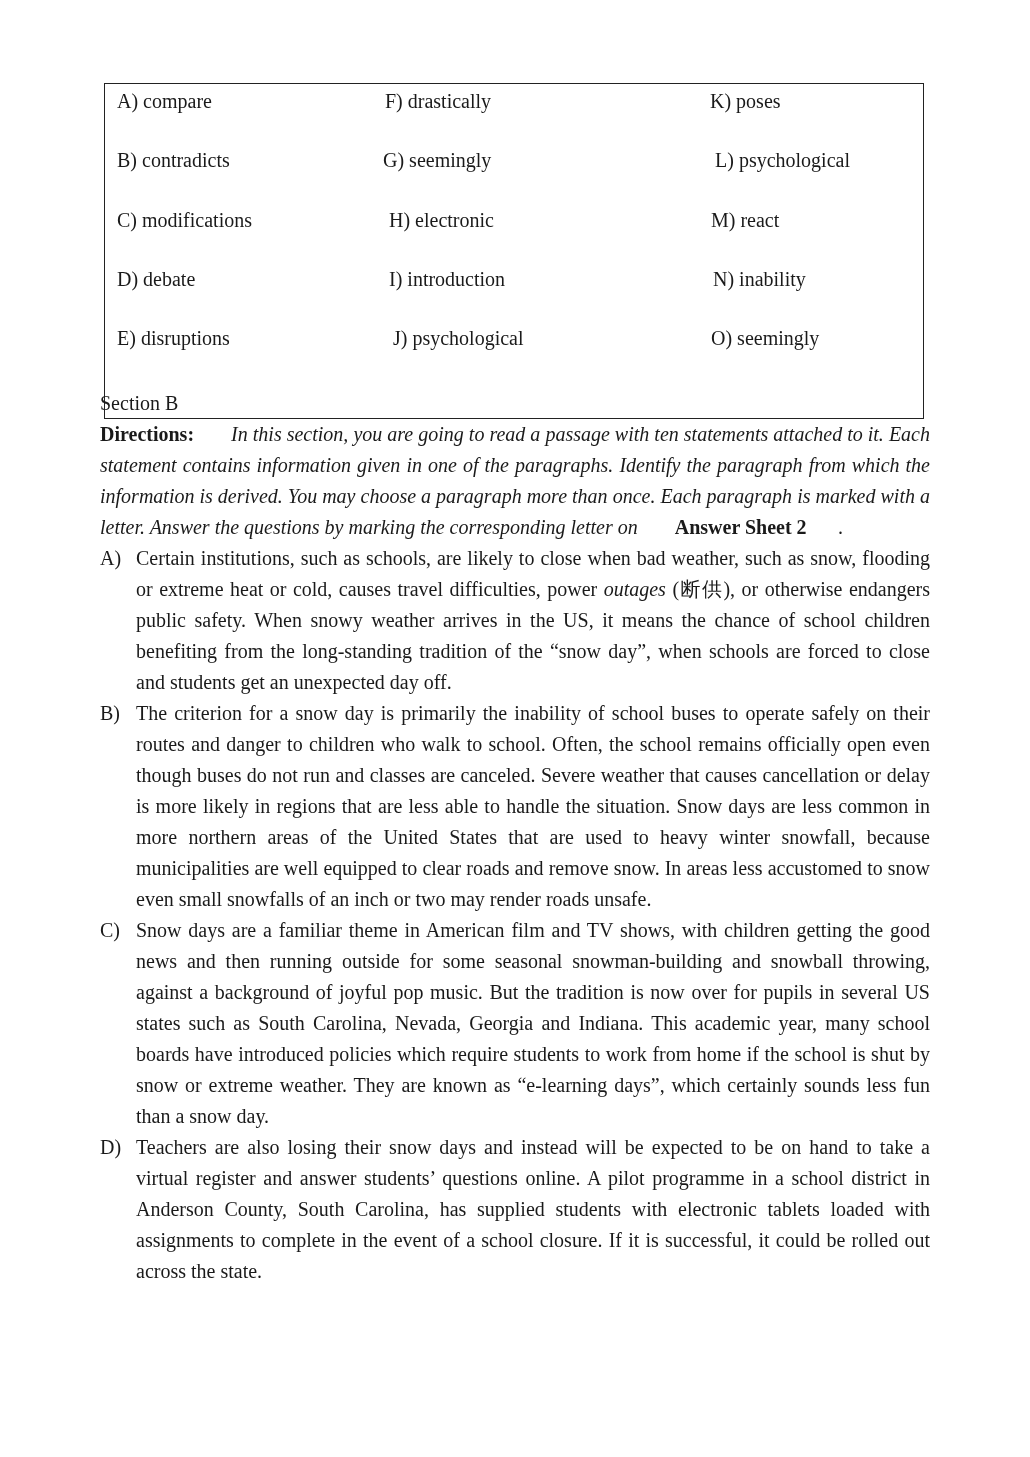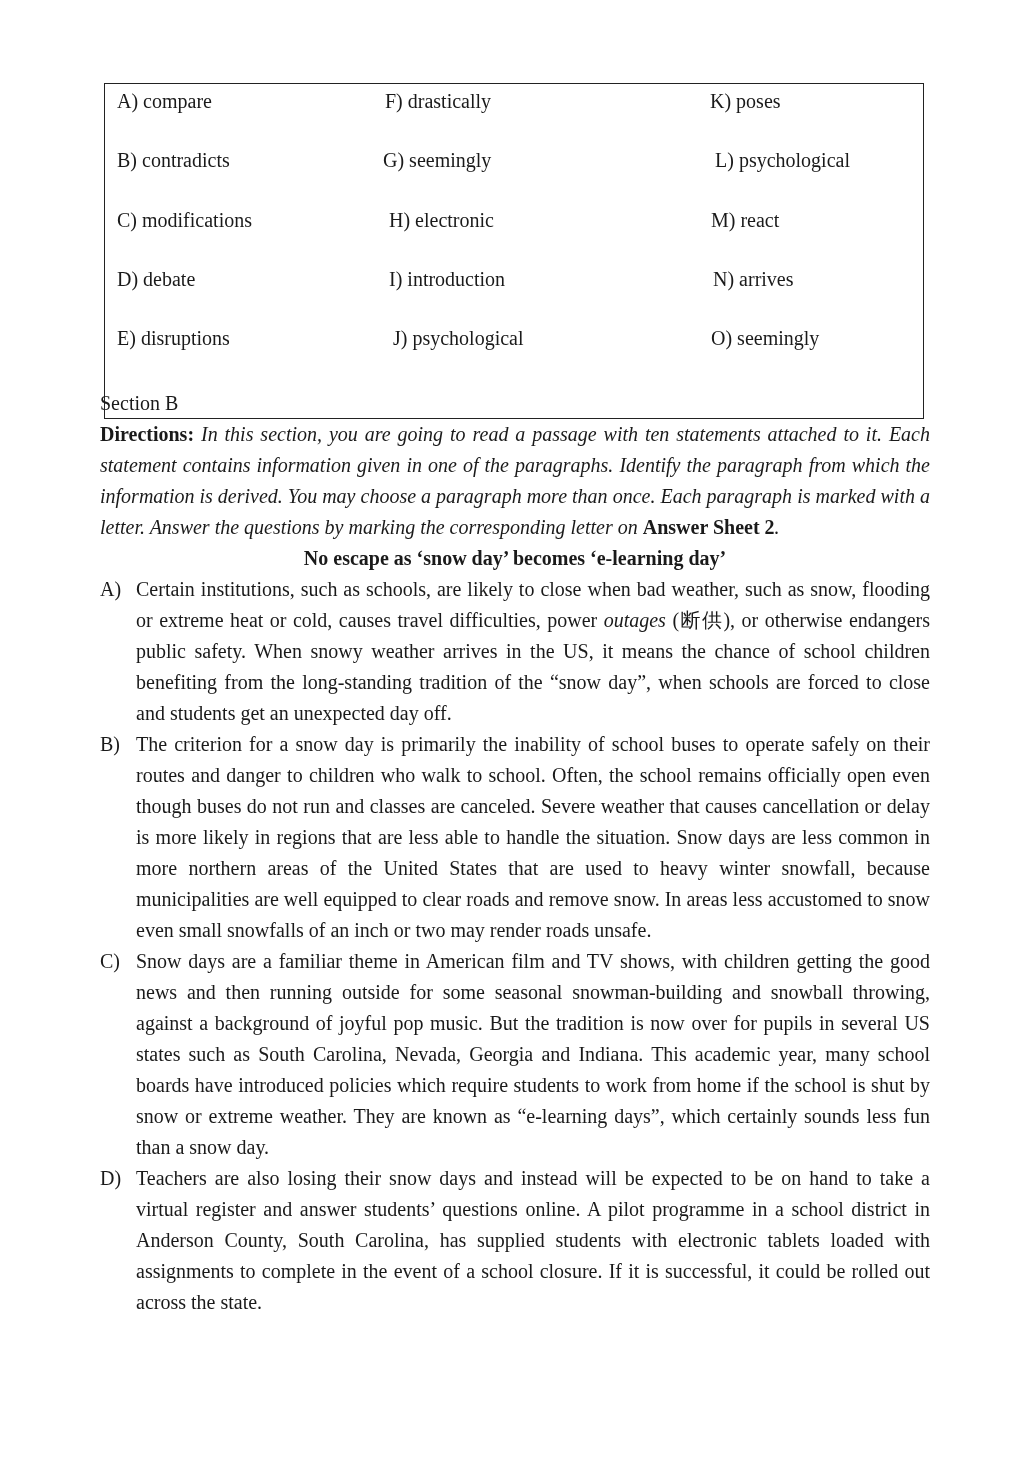--- a/index.html
+++ b/index.html
@@ -15,21 +15,21 @@
   .wb-item {
     position:absolute; font-size:20px; line-height:24px; white-space:nowrap;
   }
   .section {
     position:absolute; left:100px; top:388px; width:830px;
     font-size:20px; line-height:31px;
   }
   .section-title { font-weight:normal; margin:0; }
   .directions { margin:0; text-align:justify; }
   .directions b { font-weight:bold; font-style:normal; }
-  .directions i { font-style:italic; }
+  .directions i { font-style:italic;margin-left:32px; }
   .passage-title { text-align:center; font-weight:bold; margin:0; }
   .para { position:relative; padding-left:36px; text-align:justify; margin:0; }
   .para .letter { position:absolute; left:0; top:0; }
   .para i { font-style:italic; }
 </style>
 </head>
 <body>
 
 <div class="word-bank">
   <span class="wb-item" style="left:12px;top:5px"><span>A)</span> <span>compare</span></span>
@@ -40,28 +40,27 @@
 
   <span class="wb-item" style="left:280px;top:5px"><span>F)</span> <span>drastically</span></span>
   <span class="wb-item" style="left:278px;top:64px"><span>G)</span> <span>seemingly</span></span>
   <span class="wb-item" style="left:284px;top:124px"><span>H)</span> <span>electronic</span></span>
   <span class="wb-item" style="left:284px;top:183px"><span>I)</span> <span>introduction</span></span>
   <span class="wb-item" style="left:288px;top:242px"><span>J)</span> <span>psychological</span></span>
 
   <span class="wb-item" style="left:605px;top:5px"><span>K)</span> <span>poses</span></span>
   <span class="wb-item" style="left:610px;top:64px"><span>L)</span> <span>psychological</span></span>
   <span class="wb-item" style="left:606px;top:124px"><span>M)</span> <span>react</span></span>
-  <span class="wb-item" style="left:608px;top:183px"><span>N)</span> <span>arrives</span></span>
+  <span class="wb-item" style="left:608px;top:183px"><span>N)</span> <span>inability</span></span>
   <span class="wb-item" style="left:606px;top:242px"><span>O)</span> <span>seemingly</span></span>
 </div>
 
 <div class="section">
   <p class="section-title">Section B</p>
   <p class="directions"><b>Directions:</b><i> In this section, you are going to read a passage with ten statements attached to it. Each statement contains information given in one of the paragraphs. Identify the paragraph from which the information is derived. You may choose a paragraph more than once. Each paragraph is marked with a letter. Answer the questions by marking the corresponding letter on </i><i><b>Answer Sheet 2</b></i><i>.</i></p>
-  <p class="passage-title">No escape as ‘snow day’ becomes ‘e-learning day’</p>
 
   <div class="para">
     <span class="letter">A)</span>
     <span>Certain institutions, such as schools, are likely to close when bad weather, such as snow, flooding or extreme heat or cold, causes travel difficulties, power </span><i>outages</i><span> (断供), or otherwise endangers public safety. When snowy weather arrives in the US, it means the chance of school children benefiting from the long-standing tradition of the “snow day”, when schools are forced to close and students get an unexpected day off.</span>
   </div>
 
   <div class="para">
     <span class="letter">B)</span>
     <span>The criterion for a snow day is primarily the inability of school buses to operate safely on their routes and danger to children who walk to school. Often, the school remains officially open even though buses do not run and classes are canceled. Severe weather that causes cancellation or delay is more likely in regions that are less able to handle the situation. Snow days are less common in more northern areas of the United States that are used to heavy winter snowfall, because municipalities are well equipped to clear roads and remove snow. In areas less accustomed to snow even small snowfalls of an inch or two may render roads unsafe.</span>
   </div>

